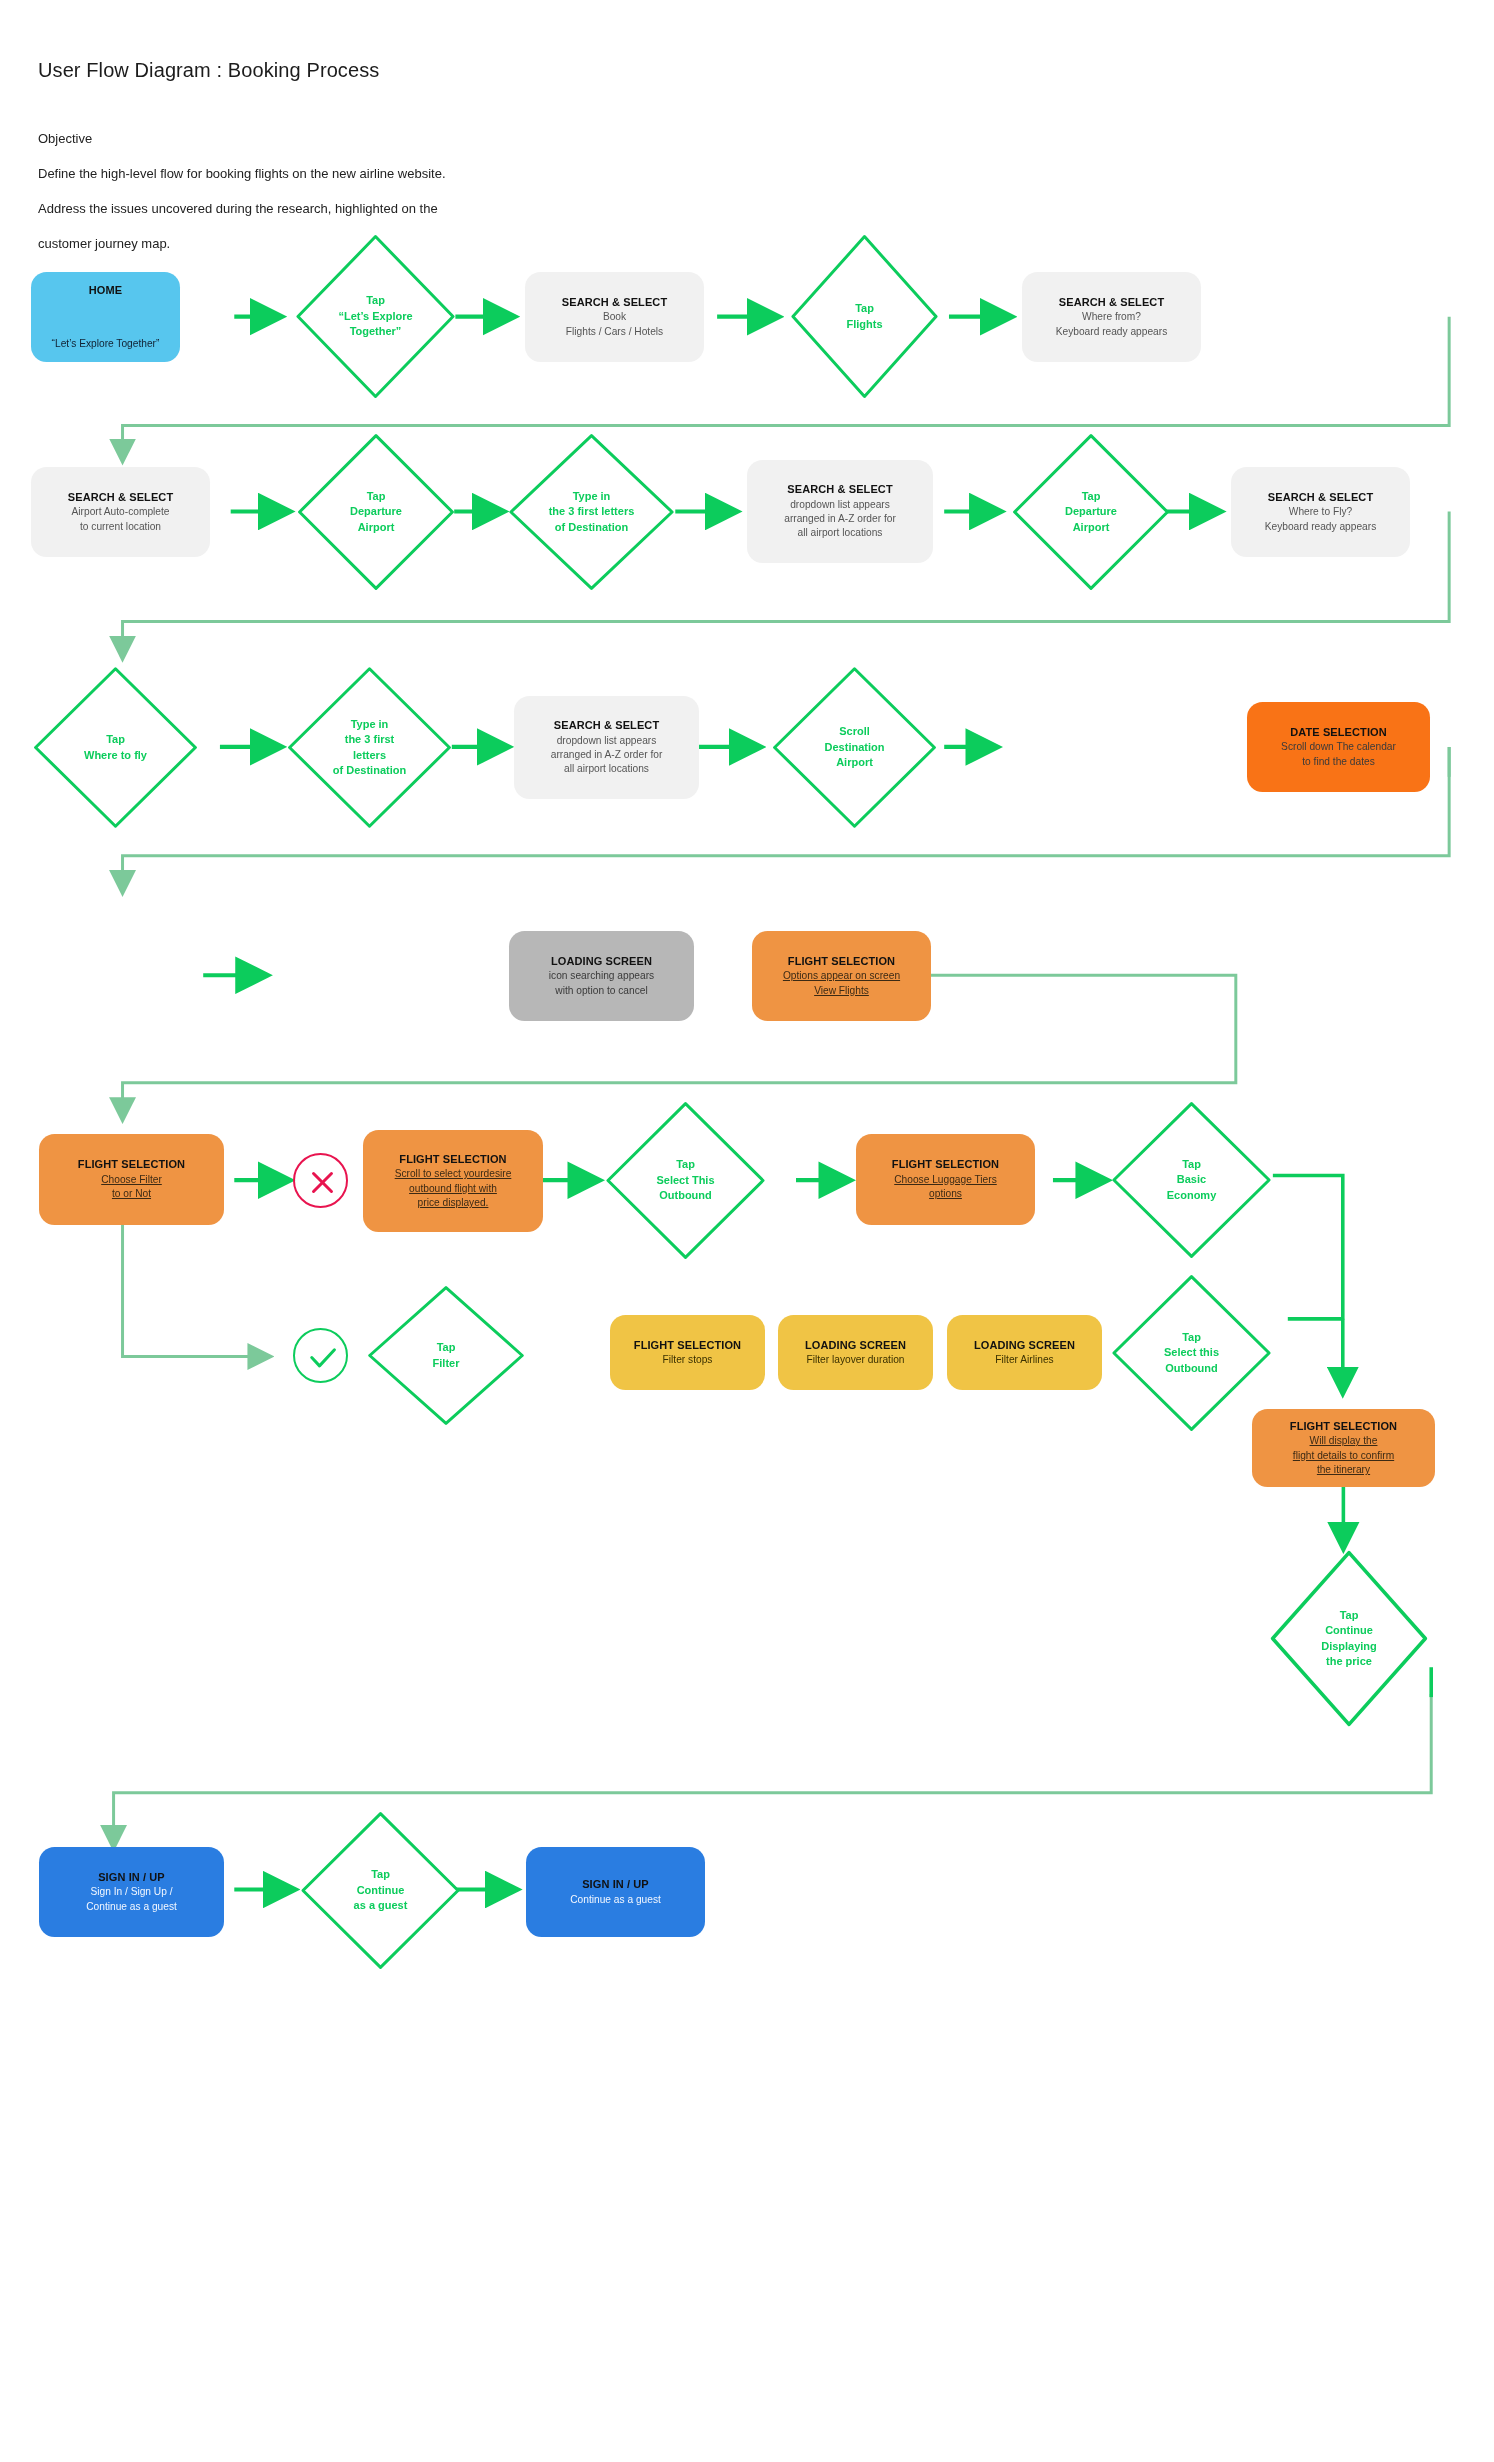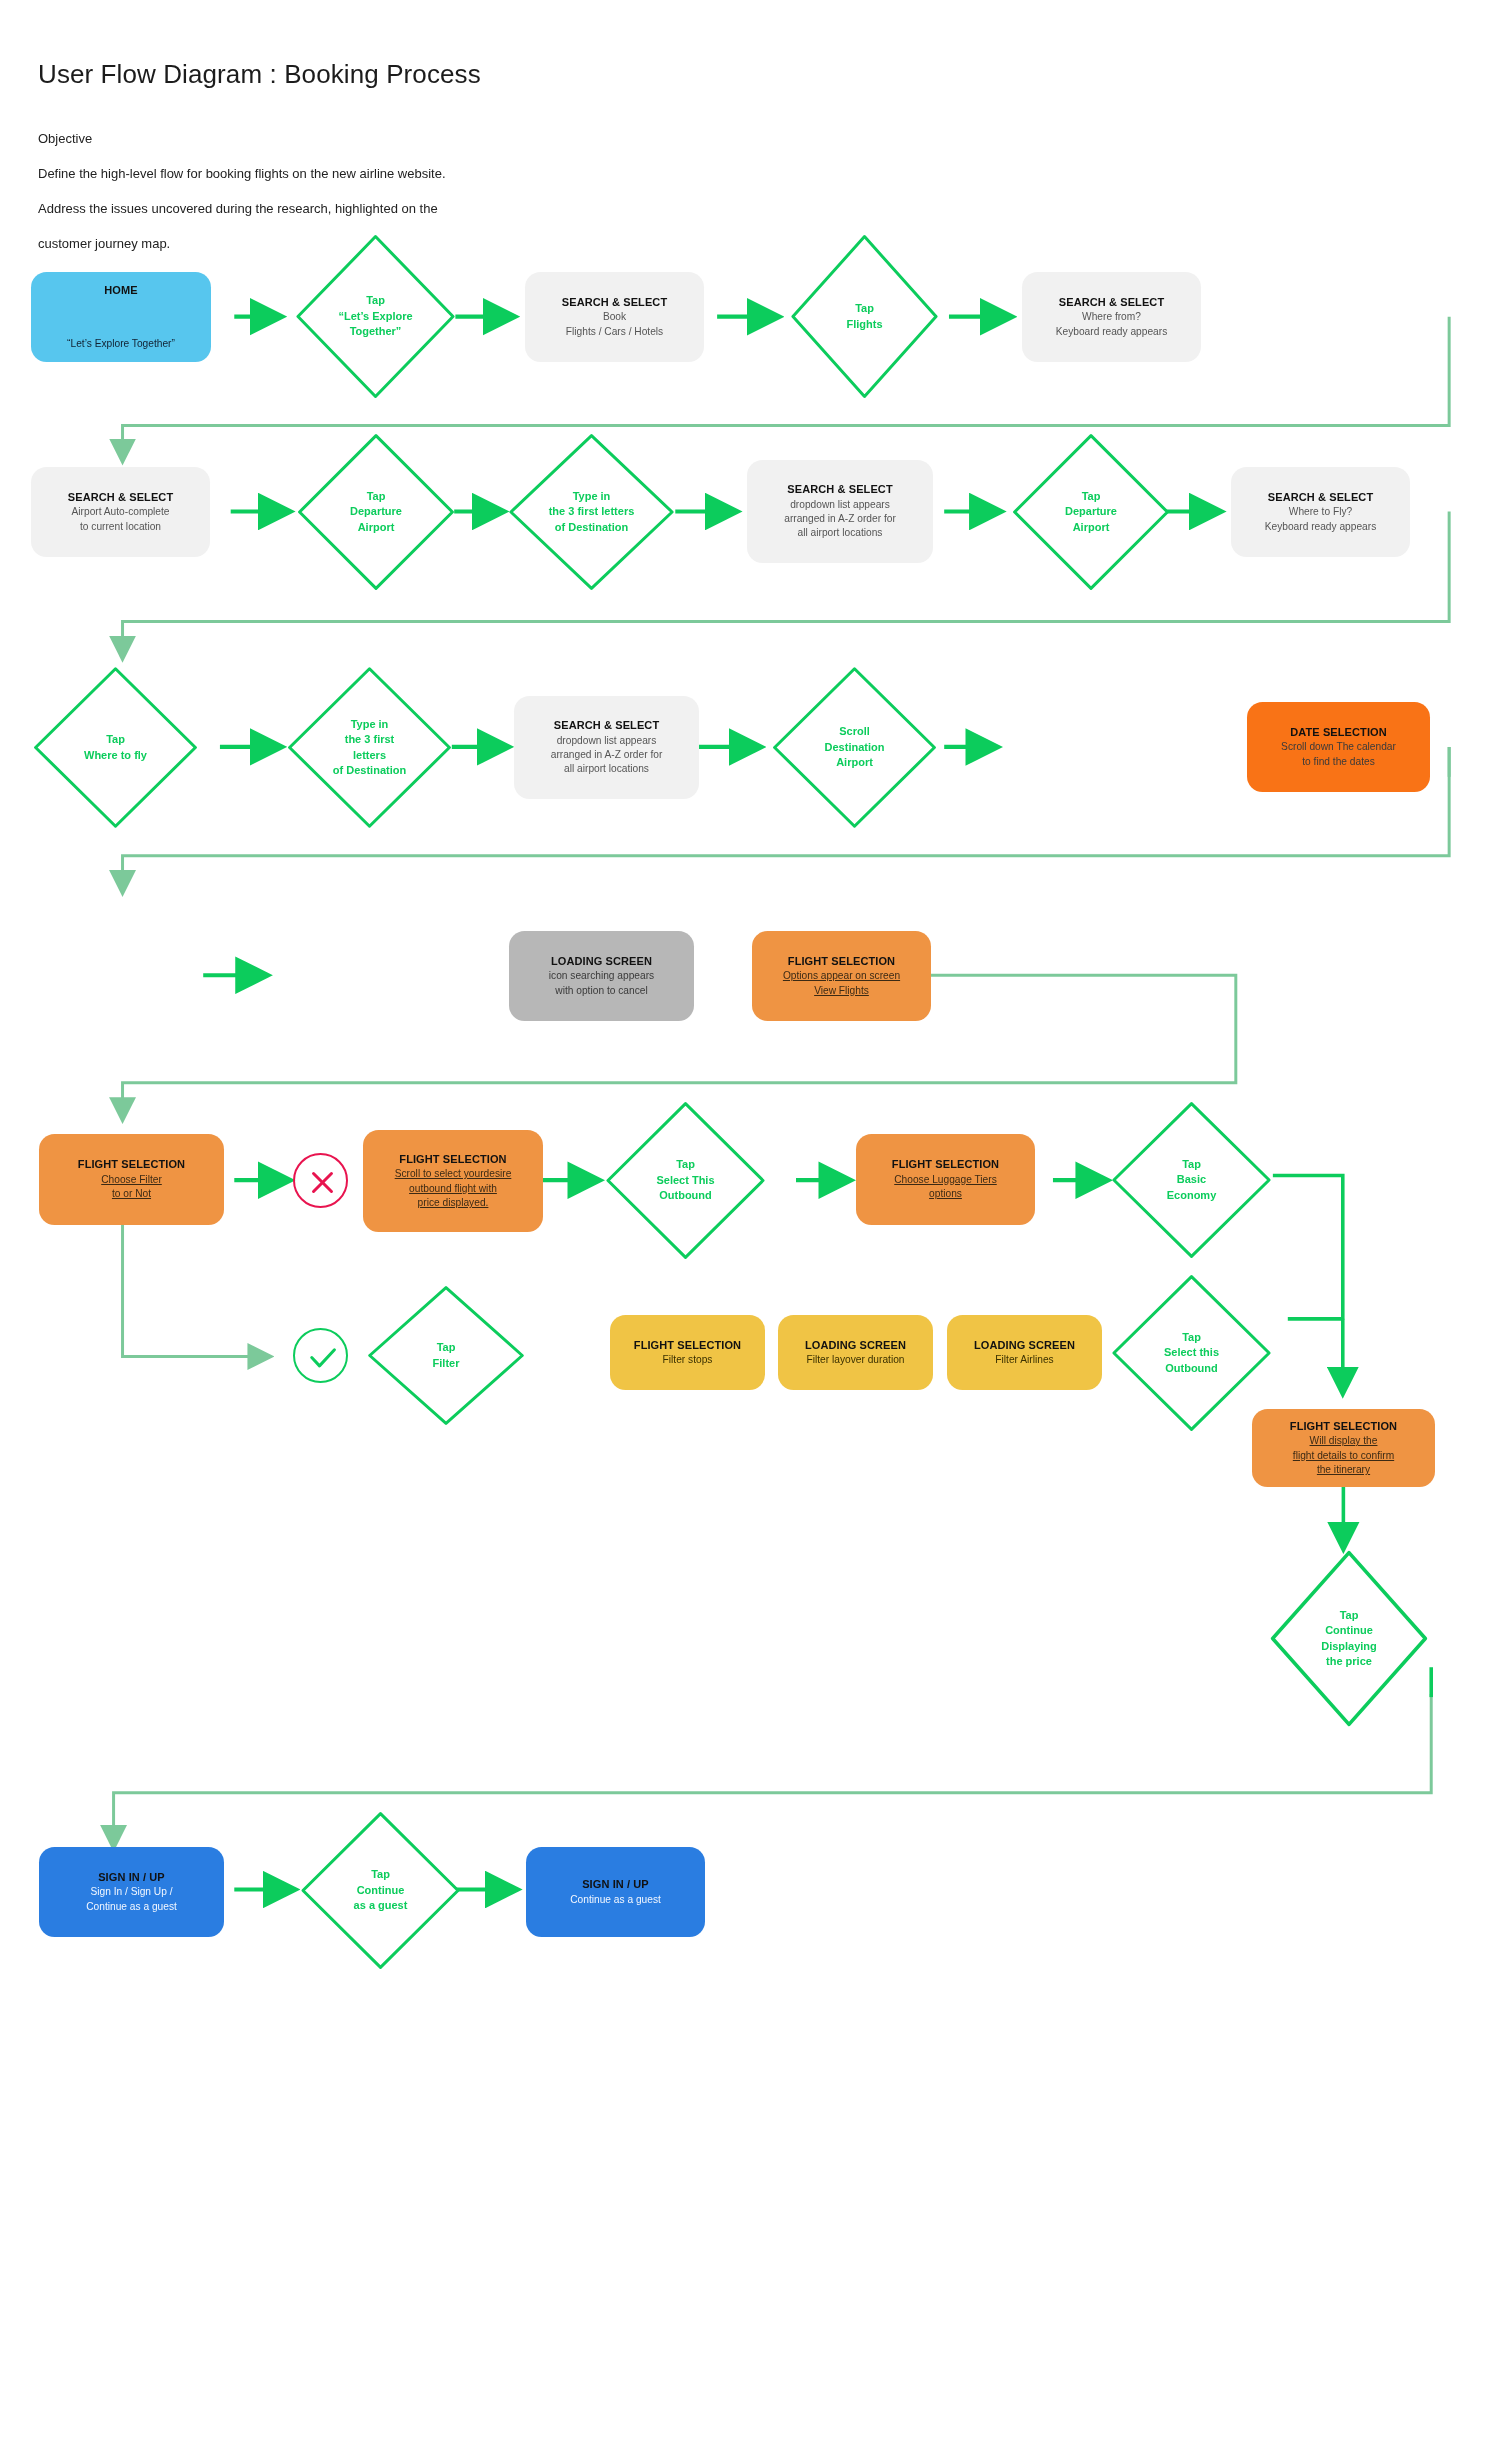--- a/index.html
+++ b/index.html
@@ -1,20 +1,20 @@
 <!DOCTYPE html>
 <html style="font-size:9.6px"><head>
 <meta charset="utf-8">
 <style>
   html,body{margin:0;padding:0;background:#ffffff;}
   body{width:1494px;height:2462px;position:relative;font-family:"Liberation Sans",sans-serif;}
   #stage{position:absolute;inset:0;width:1494px;height:2462px;overflow:hidden;}
 
   
-  .page-title{position:absolute;left:38px;top:59px;font-size:26px;color:#1c1c1c;font-weight:400;letter-spacing:0.1px;white-space:nowrap;}
+  .page-title{position:absolute;left:38px;top:59px;font-size:20px;color:#1c1c1c;font-weight:400;letter-spacing:0.1px;white-space:nowrap;}
   .obj-block{position:absolute;left:38px;top:130px;font-size:13px;line-height:18px;color:#222;}
   .obj-block .obj-label{display:block;}
   .obj-block .obj-line{display:block;margin-top:17px;}
 
   
   .node{position:absolute;box-sizing:border-box;display:flex;flex-direction:column;align-items:center;justify-content:center;text-align:center;}
 
   .card{border-radius:15.5px;padding:4.8px 6px;}
   .card .t{font-size:11px;font-weight:700;color:#111;letter-spacing:0.1px;line-height:15.5px;}
   .card .s{font-size:10.2px;font-weight:400;color:#3a3a3a;line-height:14.3px;}
@@ -119,21 +119,21 @@
 
     <g stroke="#0ccc5c" stroke-width="6" fill="none">
       <polyline points="2130,1967 2247,1967 2247,2208"></polyline>
       <polyline points="2155,2207 2247,2207"></polyline>
       <polyline points="2247,2207 2247,2330" marker-end="url(#ahBright)"></polyline>
       <polyline points="2248,2475 2248,2590" marker-end="url(#ahBright)"></polyline>
       <polyline points="2395,2790 2395,2840"></polyline>
     </g>
   </svg>
 
-  <div class="node card blue-light" style="left:31px;top:272px;width:180px;height:90px;">
+  <div class="node card blue-light" style="left:31px;top:272px;width:149px;height:90px;">
     <div class="t">HOME</div>
     <div class="s">“Let’s Explore Together”</div>
   </div>
 
   <div class="diamond" style="left:294px;top:233px;width:163px;height:167px;">
     <svg width="163" height="167" viewBox="0 0 272 280">
       <path d="M136 6 L266 140 L136 274 L6 140 Z" fill="#fff" stroke="#0ccc5c" stroke-width="5" stroke-linejoin="round"></path>
     </svg>
     <div class="dlabel">
       <span>Tap</span>

